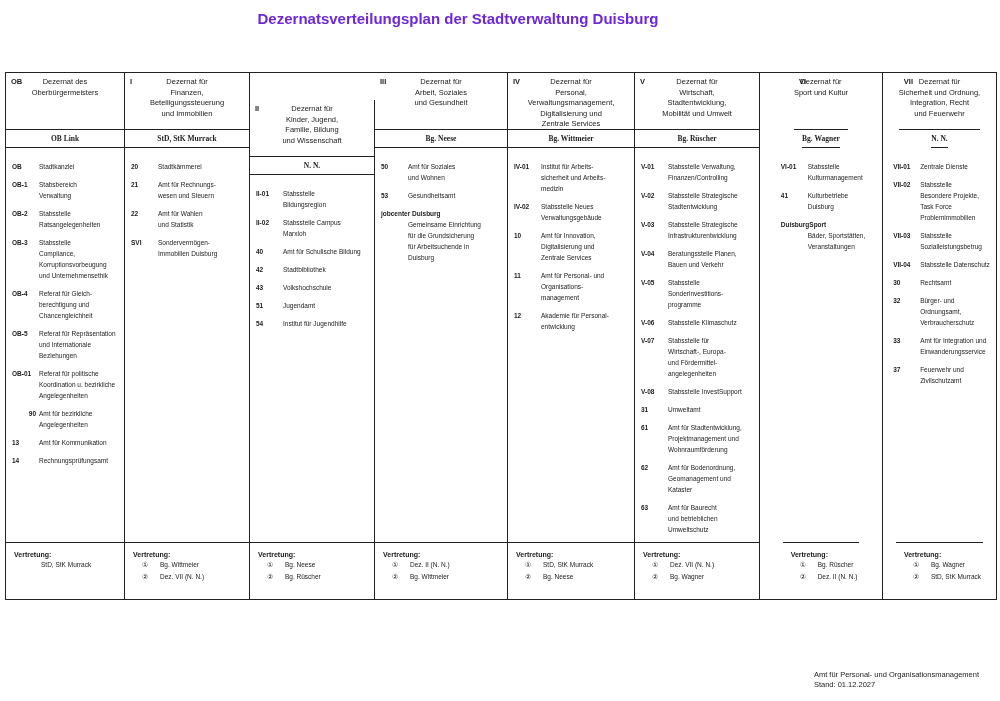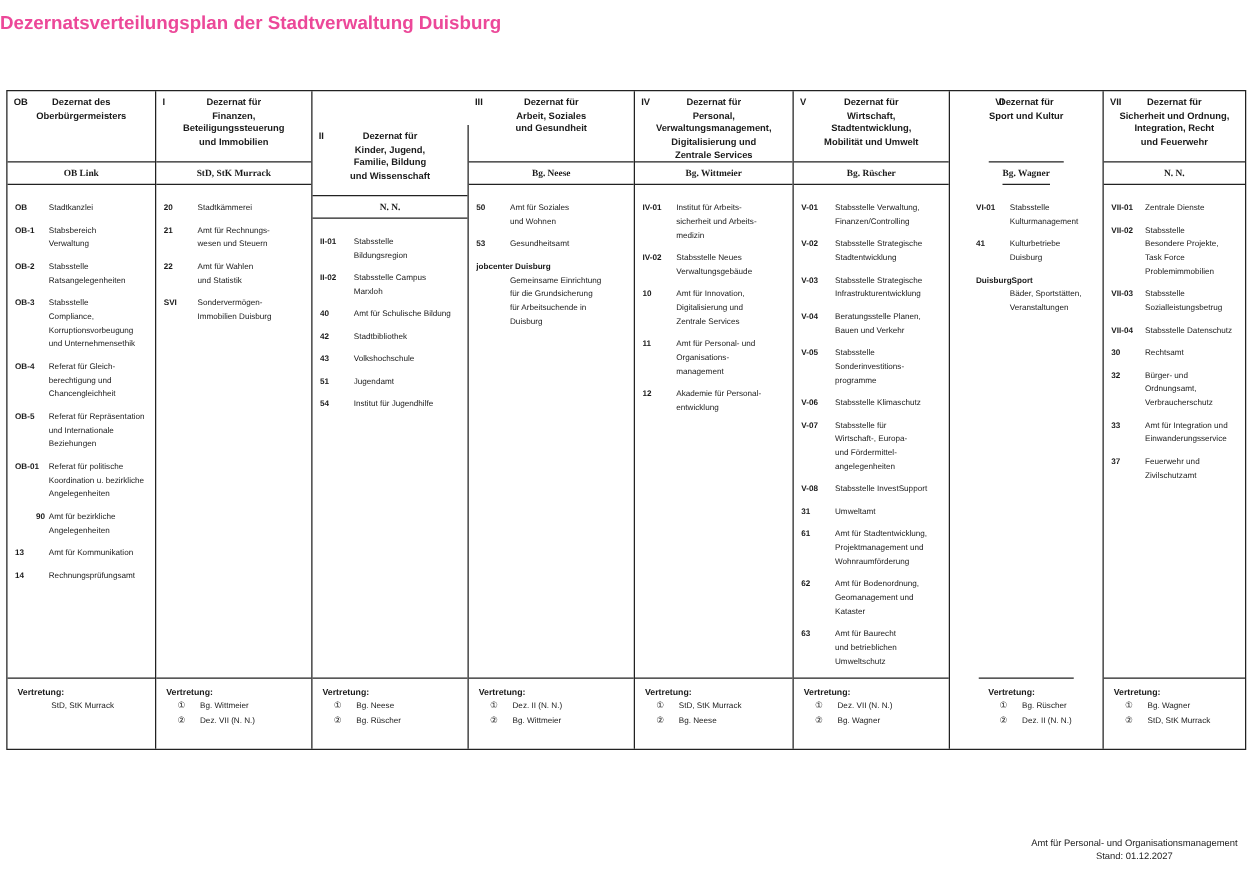--- a/index.html
+++ b/index.html
@@ -1,33 +1,33 @@
 <!DOCTYPE html>
 <html><head>
 <meta charset="utf-8">
 <style>
   html,body{margin:0;padding:0;}
   body{
     width:1000px;height:701px;position:relative;background:#ffffff;color:#1a1a1a;
     font-family:"Liberation Sans","DejaVu Sans",sans-serif;overflow:hidden;
   }
   .page-title{
-    position:absolute;top:10px;left:0;width:916px;text-align:left;
-    font-size:15px;font-weight:bold;color:#ec4899;
+    position:absolute;top:10px;left:0;width:916px;text-align:center;
+    font-size:15px;font-weight:bold;color:#6d28d9;
   }
   .org-table{
     position:absolute;left:5px;top:72px;width:992px;height:528px;
     border:1px solid #222;box-sizing:border-box;display:flex;background:#fff;
   }
   .col{flex:none;display:flex;flex-direction:column;box-sizing:border-box;}
   .col:not(:last-child){border-right:1px solid #222;}
   .col-header{height:57px;flex:none;border-bottom:1px solid #222;box-sizing:border-box;position:relative;}
   .col-header .code{position:absolute;left:5px;top:4px;font-size:7.5px;font-weight:bold;}
   .col-header .dept-name{
-    padding-top:4px;text-align:center;font-size:7.5px;font-weight:bold;
+    padding-top:4px;text-align:center;font-size:7.5px;font-weight:normal;
     line-height:10.5px;white-space:pre;
   }
   .col-head-row{
     height:18px;flex:none;border-bottom:1px solid #222;box-sizing:border-box;
     text-align:center;font-size:7.5px;font-weight:bold;line-height:17px;font-family:Liberation Serif, serif;
   }
   .col-body{
     flex:1;box-sizing:border-box;padding:13px 2px 0 6px;
     font-size:6.5px;line-height:11px;overflow:hidden;
   }
@@ -40,21 +40,21 @@
   .entry-note .elabel{margin-left:27px;white-space:pre;}
   .col-deputy{
     height:57px;flex:none;border-top:1px solid #222;box-sizing:border-box;
     padding:8px 2px 0 8px;font-size:6.5px;
   }
   .dep-label{font-size:7px;font-weight:bold;}
   .dep-line{display:flex;margin-top:3px;line-height:8.5px;}
   .dep-num{flex:none;width:18px;margin-left:9px;font-size:7px;}
   .dep-name{white-space:pre;}
   .footer{
-    position:absolute;right:10px;top:670px;text-align:center;
+    position:absolute;right:21px;top:670px;text-align:left;
     font-size:7.5px;line-height:10px;color:#222;
   }
 </style>
 </head>
 <body>
 
 <div class="page-title">Dezernatsverteilungsplan der Stadtverwaltung Duisburg</div>
 
 <div class="org-table">
     <div class="col" style="width: 119px;">
@@ -426,21 +426,21 @@
         <div class="dep-line">
           <span class="dep-num">①</span>
           <span class="dep-name">Bg. Rüscher</span>
         </div>
         <div class="dep-line">
           <span class="dep-num">②</span>
           <span class="dep-name">Dez. II (N. N.)</span>
         </div>
       </div>
     </div>
-    <div class="col" style="width: 113px;">
+    <div class="col" style="width: 113px; align-items: center;">
       <div class="col-header">
         <span class="code">VII</span>
         <div class="dept-name">Dezernat für
 Sicherheit und Ordnung,
 Integration, Recht
 und Feuerwehr</div>
       </div>
       <div class="col-head-row">N. N.</div>
       <div class="col-body">
         <div class="entry">

